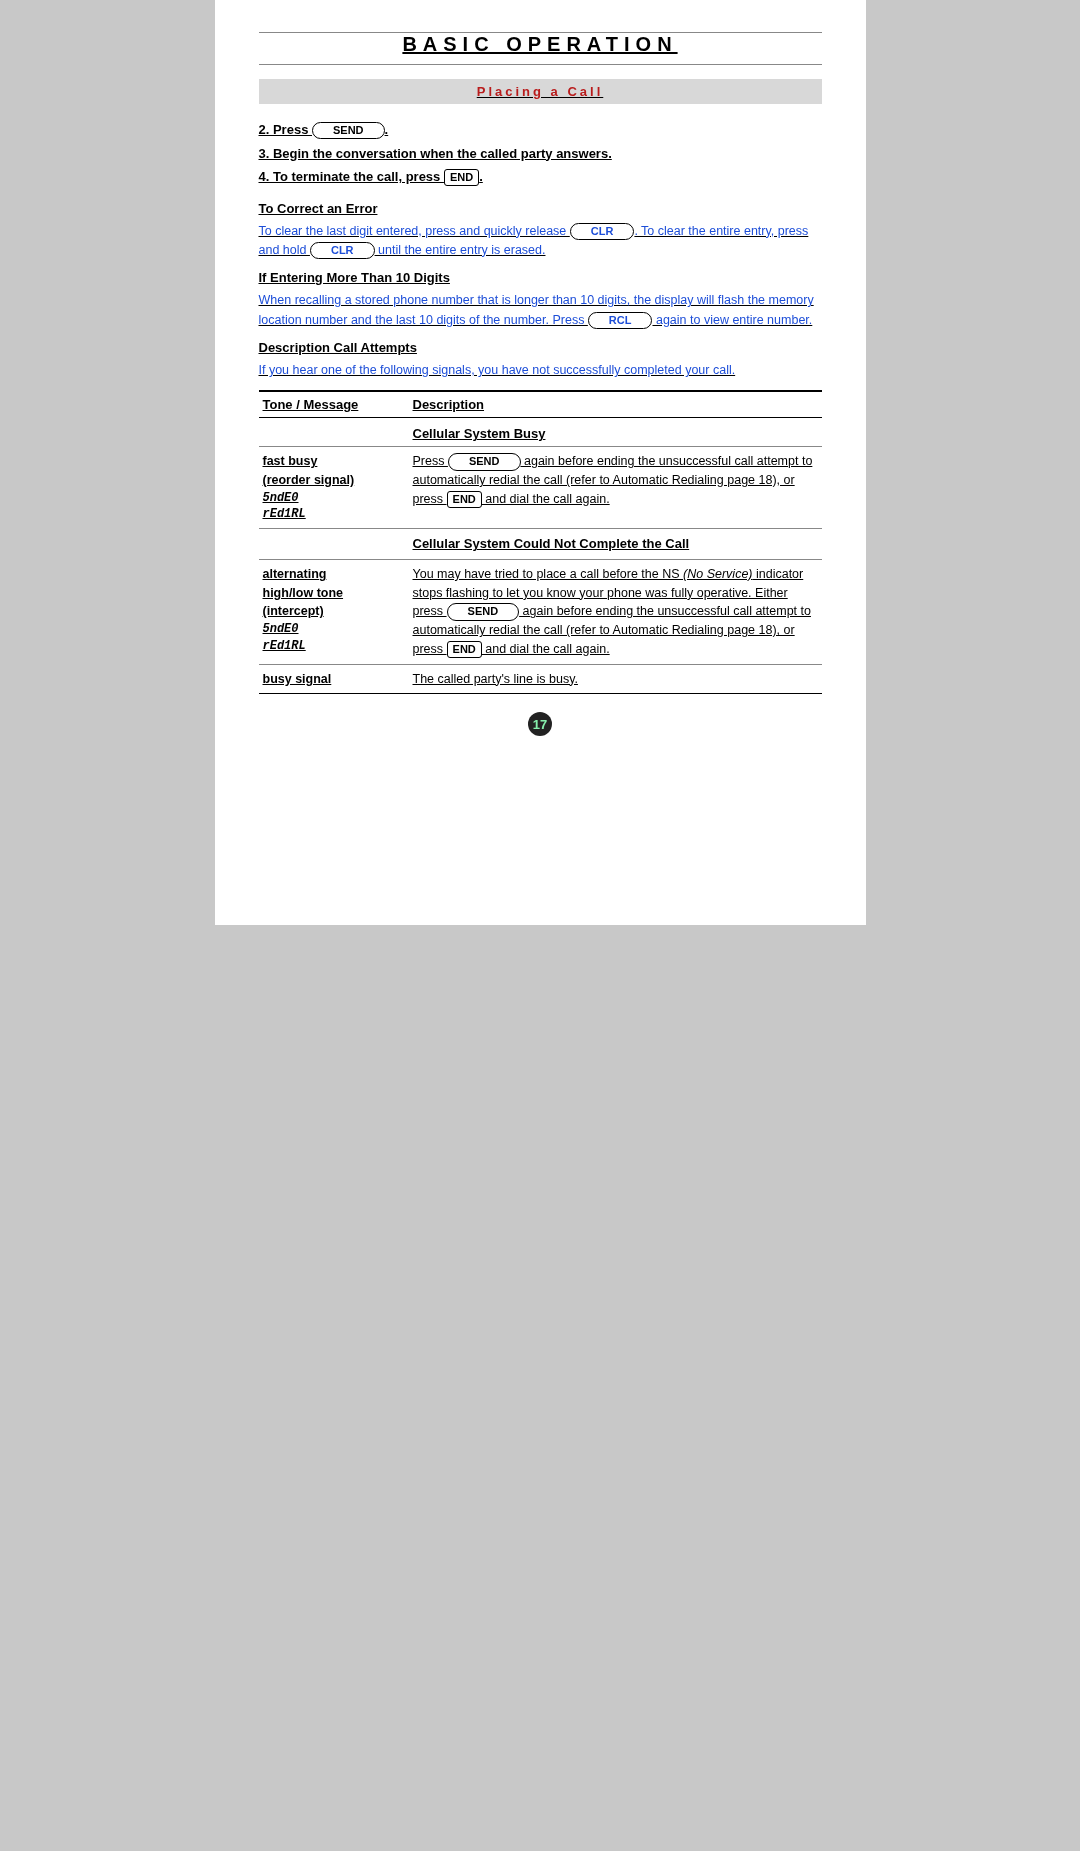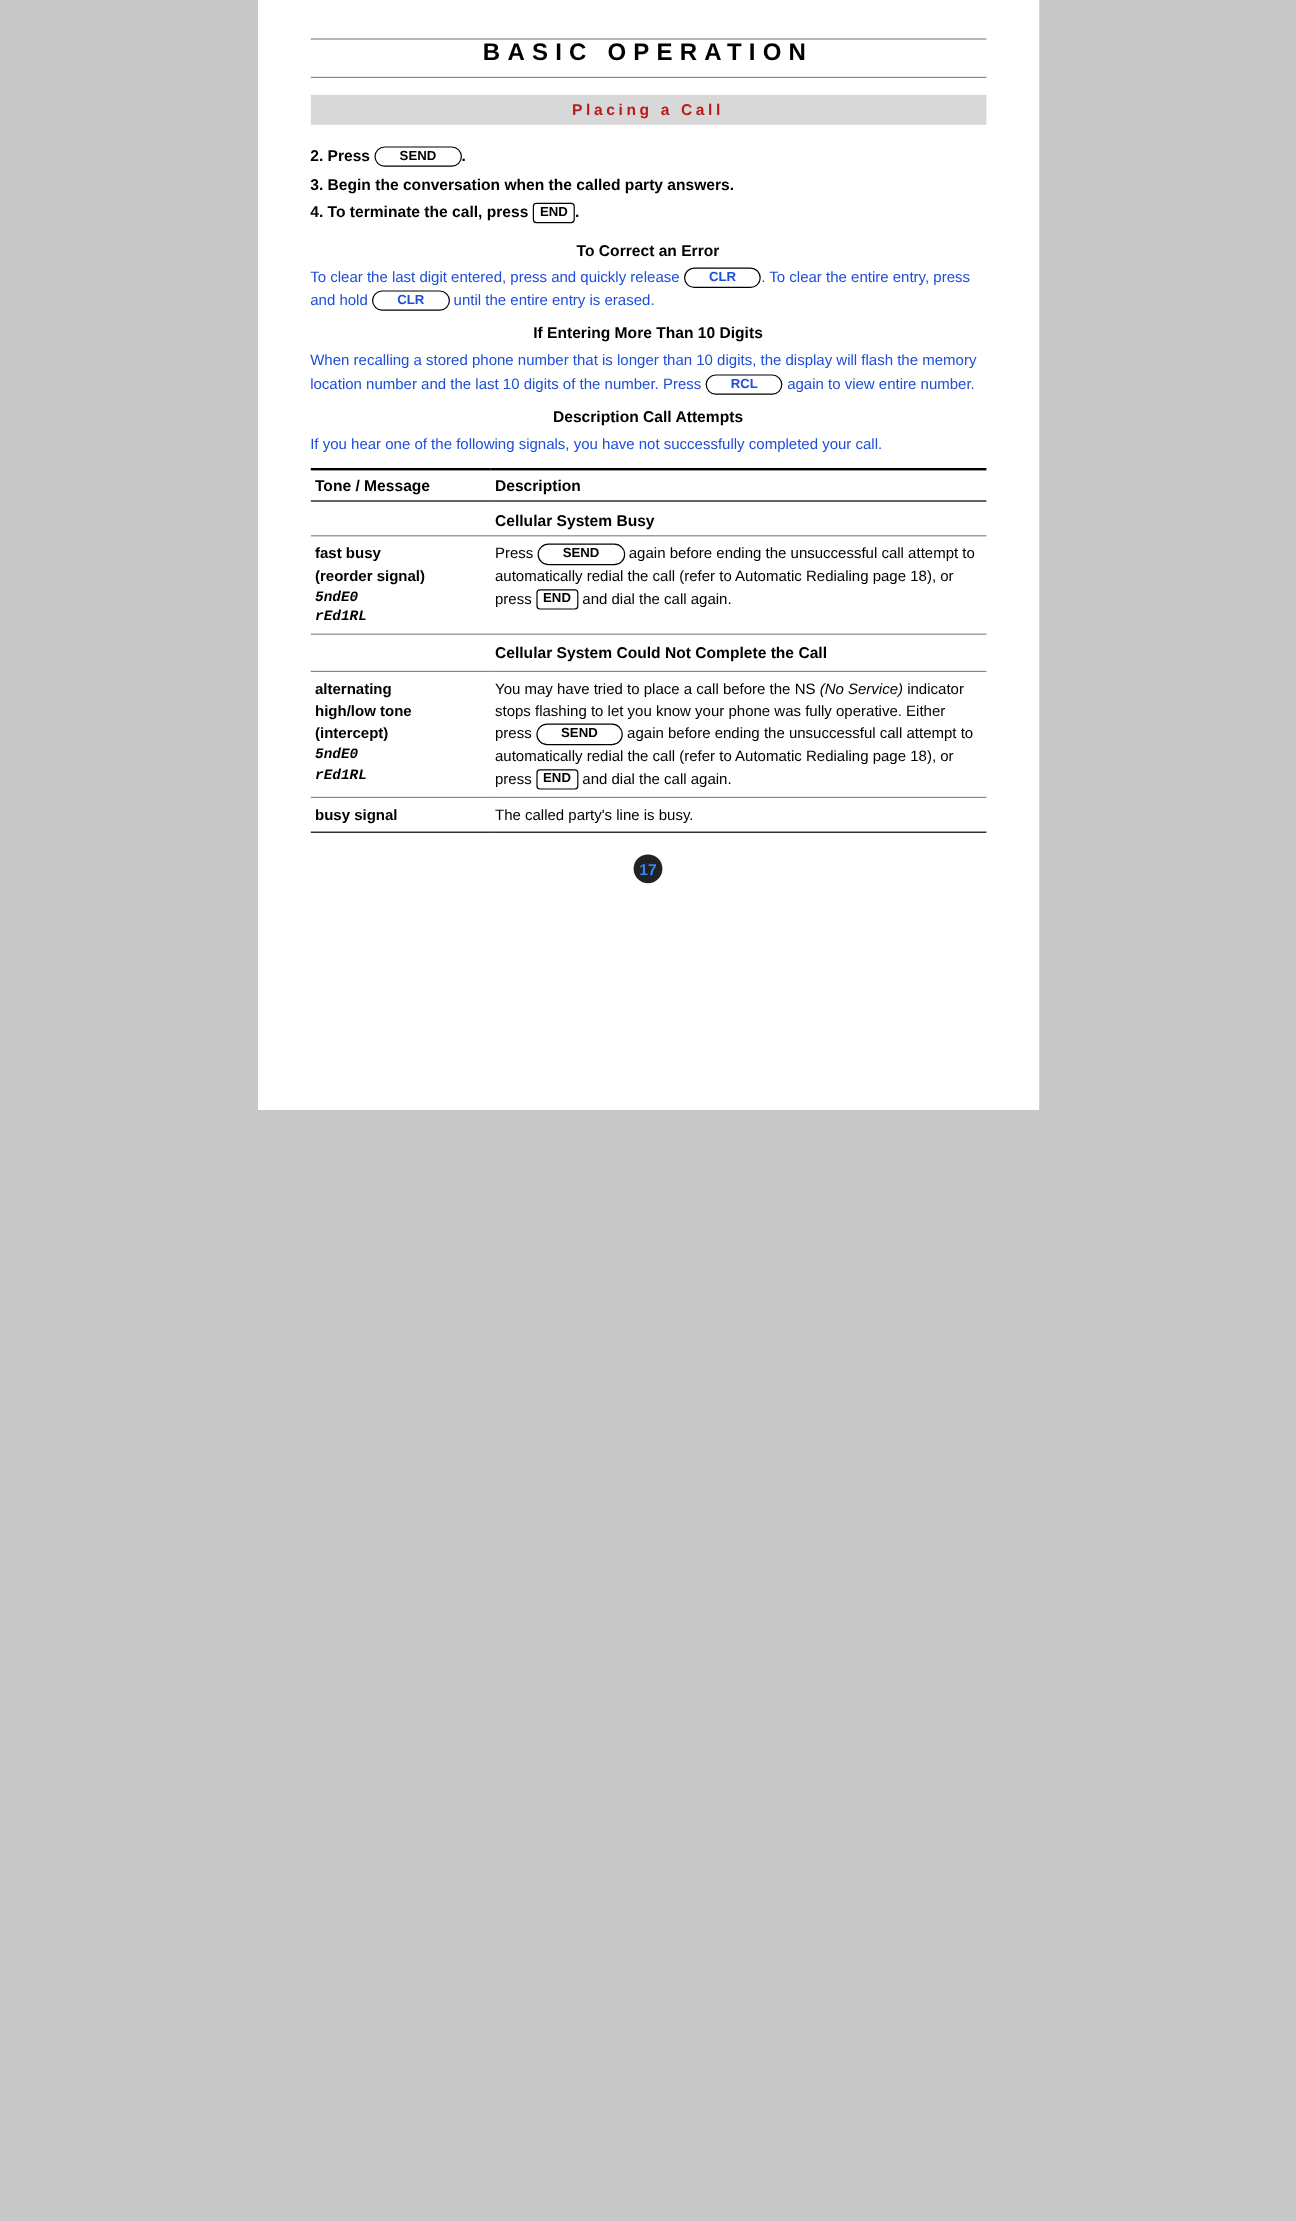--- a/index.html
+++ b/index.html
@@ -16,20 +16,21 @@
       min-height: 100vh;
       font-family: 'Times New Roman', Times, serif;
     }
 
     .page {
       width: 651px;
       min-height: 925px;
       background: #ffffff;
       padding: 32px 44px 40px 44px;
       position: relative;
+      text-decoration: underline;
     }
 
     .main-title {
       text-align: center;
       font-family: Arial, Helvetica, sans-serif;
       font-size: 20px;
       font-weight: bold;
       letter-spacing: 6px;
       color: #000;
       margin-bottom: 14px;
@@ -91,21 +92,20 @@
       font-family: Arial, Helvetica, sans-serif;
       line-height: 1.4;
       vertical-align: middle;
     }
 
     .subsection-title {
       font-family: Arial, Helvetica, sans-serif;
       font-size: 13px;
       font-weight: bold;
       margin-bottom: 6px;
-      text-align: center;
     }
 
     .body-text {
       font-family: Arial, Helvetica, sans-serif;
       font-size: 12.5px;
       line-height: 1.55;
       color: #1d4ed8;
       margin-bottom: 10px;
     }
 
@@ -179,21 +179,21 @@
       margin-top: 18px;
     }
 
     .page-number-circle {
       display: inline-flex;
       align-items: center;
       justify-content: center;
       width: 24px;
       height: 24px;
       background: #222;
-      color: #3b82f6;
+      color: #86efac;
       border-radius: 50%;
       font-family: Arial, Helvetica, sans-serif;
       font-size: 13px;
       font-weight: bold;
     }
 
     .hr-title {
       border: none;
       border-top: 1px solid #888;
       margin-bottom: 0;

